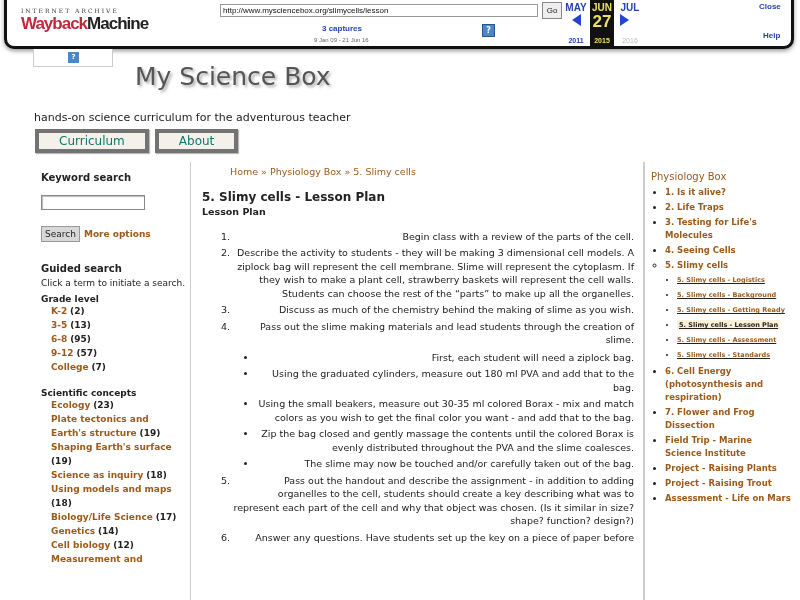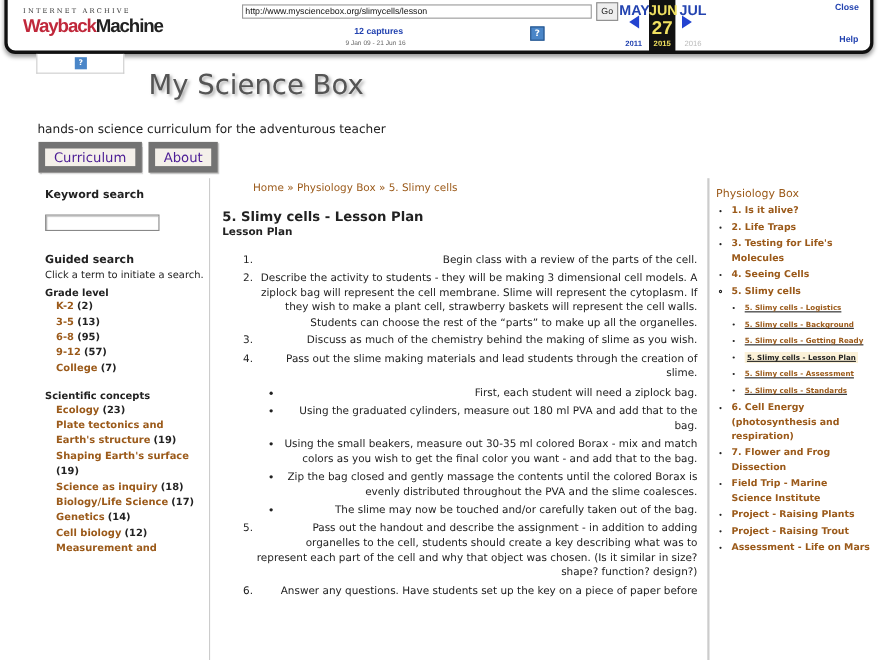--- a/index.html
+++ b/index.html
@@ -31,21 +31,21 @@
   .wb-range { position: absolute; left: 307px; top: 40px; font-size: 6px; color: #666; font-family: "Liberation Sans", sans-serif; }
   .wb-help-sq {
     position: absolute; left: 475px; top: 27px; width: 13px; height: 13px;
     background: #4a86c8; border: 1px solid #27558c; color: #fff; font-size: 8px; font-weight: bold; text-align: center; line-height: 11px;
   }
   .wb-cal { position: absolute; left: 556px; top: 0; height: 52px; font-family: "Liberation Sans", sans-serif; }
   .wb-cal .col { position: absolute; top: 0; width: 26px; text-align: center; height: 50px; }
   .wb-cal .col.prev { left: 0; }
   .wb-cal .col.cur { left: 27px; background: #111; width: 24px; }
   .wb-cal .col.next { left: 54px; }
-  .wb-cal .mon { font-size: 13px; font-weight: bold; color: #2343b0; margin-top: 5px; }
+  .wb-cal .mon { font-size: 10px; font-weight: bold; color: #2343b0; margin-top: 5px; }
   .wb-cal .cur .mon { color: #f0e060; }
   .wb-cal .day { font-size: 17px; font-weight: bold; color: #f0e060; line-height: 18px; }
   .wb-cal .yr { font-size: 7px; font-weight: bold; color: #2343b0; position: absolute; top: 40px; width: 100%; }
   .wb-cal .cur .yr { color: #f0e060; }
   .wb-cal .next .yr { color: #bbb; font-weight: normal; }
   .wb-cal .arrow { position: absolute; top: 17px; width: 0; height: 0; border-top: 6px solid transparent; border-bottom: 6px solid transparent; }
   .wb-cal .arrow.left { left: 9px; border-right: 9px solid #2343d0; }
   .wb-cal .arrow.right { left: 57px; border-left: 9px solid #2343d0; }
   .wb-close { position: absolute; left: 752px; top: 5px; font-size: 8px; font-weight: bold; color: #2343b0; font-family: "Liberation Sans", sans-serif; }
   .wb-help { position: absolute; left: 756px; top: 34px; font-size: 8px; font-weight: bold; color: #2343b0; font-family: "Liberation Sans", sans-serif; }
@@ -55,22 +55,22 @@
   .wb-sub .q { position: absolute; left: 34px; top: 3px; width: 11px; height: 11px; background: #4a86c8; color: #fff; font-size: 7px; font-weight: bold; text-align: center; line-height: 11px; }
 
   
   .site-title {
     position: absolute; left: 135px; top: 62px; font-size: 25px; color: #555;
     text-shadow: 2px 2px 3px #aaa; font-family: "DejaVu Sans", sans-serif;
   }
   .tagline { position: absolute; left: 34px; top: 92px; font-size: 11px; color: #222; margin-top: 19px; }
   .nav { position: absolute; left: 35px; top: 129px; display: flex; gap: 6px; }
   .nav-btn {
-    border: 6px solid #737373; background: #f4f0ea; color: #4c1d95; font-size: 12px;
-    padding: 1px 8px; box-shadow: 1px 1px 1px #bbb; cursor: pointer;
+    border: 4px solid #737373; background: #f4f0ea; color: #0f766e; font-size: 12px;
+    padding: 1px 20px; box-shadow: 1px 1px 1px #bbb; cursor: pointer;
   }
 
   
   .left { position: absolute; left: 41px; top: 172px; width: 145px; font-size: 9px; }
   .left h3 { font-size: 10px; font-weight: bold; color: #222; }
   .kw-input { margin-top: 12px; width: 104px; height: 15px; border: 1px solid #888; box-shadow: inset 1px 1px 1px #bbb; background: #fff; }
   .search-row { margin-top: 16px; display: flex; align-items: center; gap: 4px; }
   .search-btn { background: #d8d8d8; border: 1px solid #999; font-size: 9px; padding: 2px 3px; color: #222; }
   .link { color: #9b5a1a; font-weight: bold; }
   .guided { margin-top: 21px; }
@@ -107,21 +107,21 @@
 </head>
 <body>
 
 <div class="wb-bar">
   <div class="wb-logo">
     <div class="ia">INTERNET ARCHIVE</div>
     <div class="wm"><span class="way">Wayback</span><span class="back">Machine</span></div>
   </div>
   <div class="wb-url">http://www.mysciencebox.org/slimycells/lesson</div>
   <div class="wb-go">Go</div>
-  <div class="wb-captures">12 captures</div>
+  <div class="wb-captures">3 captures</div>
   <div class="wb-range">9 Jan 09 - 21 Jun 16</div>
   <div class="wb-help-sq">?</div>
   <div class="wb-cal">
     <div class="col prev">
       <div class="mon">MAY</div>
       <div class="yr">2011</div>
     </div>
     <div class="arrow left"></div>
     <div class="col cur">
       <div class="mon">JUN</div>
@@ -144,37 +144,42 @@
 <div class="site-title">My Science Box</div>
 <div class="tagline">hands-on science curriculum for the adventurous teacher</div>
 <div class="nav">
   <div class="nav-btn">Curriculum</div>
   <div class="nav-btn">About</div>
 </div>
 
 <div class="left">
   <h3>Keyword search</h3>
   <input class="kw-input" type="text" value="" style="">
+  <div class="search-row">
+    <div class="search-btn">Search</div>
+    <span class="link">More options</span>
+  </div>
   <h3 class="guided">Guided search</h3>
   <div class="guided-desc">Click a term to initiate a search.</div>
   <div class="facet-title">Grade level</div>
   <ul class="facet-list">
     <li><span class="link">K-2</span> <span class="cnt">(2)</span></li>
     <li><span class="link">3-5</span> <span class="cnt">(13)</span></li>
     <li><span class="link">6-8</span> <span class="cnt">(95)</span></li>
     <li><span class="link">9-12</span> <span class="cnt">(57)</span></li>
     <li><span class="link">College</span> <span class="cnt">(7)</span></li>
   </ul>
   <div class="facet-gap"></div>
   <div class="facet-title">Scientific concepts</div>
   <ul class="facet-list">
     <li><span class="link">Ecology</span> <span class="cnt">(23)</span></li>
     <li><span class="link">Plate tectonics and Earth's structure</span> <span class="cnt">(19)</span></li>
     <li><span class="link">Shaping Earth's surface</span> <span class="cnt">(19)</span></li>
     <li><span class="link">Science as inquiry</span> <span class="cnt">(18)</span></li>
+    <li><span class="link">Using models and maps</span> <span class="cnt">(18)</span></li>
     <li><span class="link">Biology/Life Science</span> <span class="cnt">(17)</span></li>
     <li><span class="link">Genetics</span> <span class="cnt">(14)</span></li>
     <li><span class="link">Cell biology</span> <span class="cnt">(12)</span></li>
     <li><span class="link">Measurement and</span> <span class="cnt"></span></li>
   </ul>
 </div>
 
 <div class="divider-l"></div>
 <div class="divider-r"></div>
 

